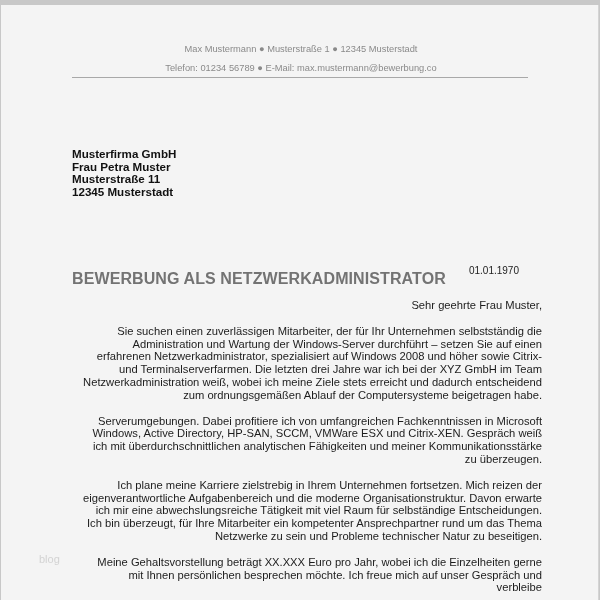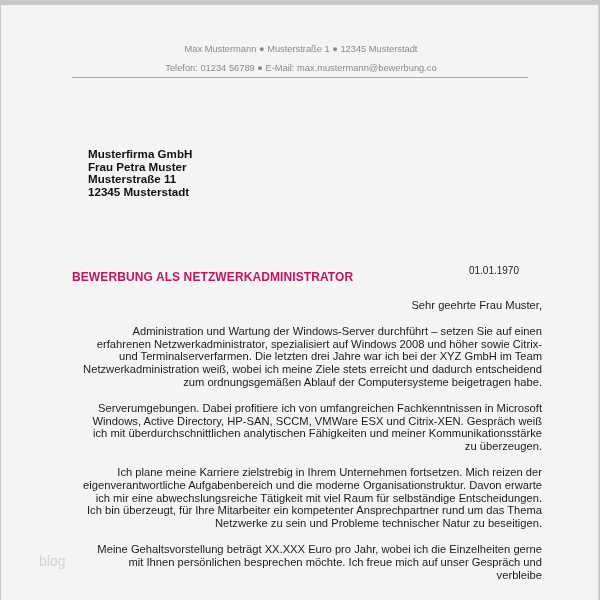--- a/index.html
+++ b/index.html
@@ -19,39 +19,39 @@
     position: absolute; left: 0; top: 35px; width: 600px;
     text-align: center; color: #8a8a8a;
     font-size: 9.3px; line-height: 19px;
   }
   .rule {
     position: absolute; left: 71px; top: 72px; width: 456px;
     height: 0; border-top: 1px solid #a8a8a8;
   }
   .recipient {
     position: absolute; left: 71px; top: 143px;
-    font-weight: bold; color: #111; font-size: 11.6px; line-height: 12.7px; margin-left: 16px;
+    font-weight: bold; color: #111; font-size: 11.6px; line-height: 12.7px;
   }
   .date {
     position: absolute; right: 79px; top: 226px;
     color: #222; font-size: 10px; margin-top: 34px;
   }
   .subject {
     position: absolute; left: 71px; top: 265px;
-    font-weight: bold; color: #be185d; font-size: 12px; letter-spacing: 0.1px; text-align: right;
+    font-weight: bold; color: #737373; font-size: 16px; letter-spacing: 0.1px; text-align: right;
   }
   .body {
     position: absolute; left: 71px; top: 294px; width: 470px;
     color: #1c1c1c; font-size: 11.2px; line-height: 12.8px;
   }
   .body p { margin: 0 0 13px 0; white-space: nowrap; text-align: right; }
   .body .line { display: block; }
   .watermark {
     position: absolute; left: 38px; top: 548px;
-    color: #d3d3d3; font-size: 14px;
+    color: #d3d3d3; font-size: 11px;
   }
 </style>
 </head>
 <body>
 
 <div class="page">
 
   <div class="sender">
     <div>Max Mustermann ● Musterstraße 1 ● 12345 Musterstadt</div>
     <div>Telefon: 01234 56789 ● E-Mail: max.mustermann@bewerbung.co</div>
@@ -67,20 +67,21 @@
   </div>
 
   <div class="date">01.01.1970</div>
 
   <div class="subject">BEWERBUNG ALS NETZWERKADMINISTRATOR</div>
 
   <div class="body">
     <p>Sehr geehrte Frau Muster,</p>
 
     <p>
+      <span class="line">Sie suchen einen zuverlässigen Mitarbeiter, der für Ihr Unternehmen selbstständig die</span>
       <span class="line">Administration und Wartung der Windows-Server durchführt – setzen Sie auf einen</span>
       <span class="line">erfahrenen Netzwerkadministrator, spezialisiert auf Windows 2008 und höher sowie Citrix-</span>
       <span class="line">und Terminalserverfarmen. Die letzten drei Jahre war ich bei der XYZ GmbH im Team</span>
       <span class="line">Netzwerkadministration weiß, wobei ich meine Ziele stets erreicht und dadurch entscheidend</span>
       <span class="line">zum ordnungsgemäßen Ablauf der Computersysteme beigetragen habe.</span>
     </p>
 
     <p>
       <span class="line">Serverumgebungen. Dabei profitiere ich von umfangreichen Fachkenntnissen in Microsoft</span>
       <span class="line">Windows, Active Directory, HP-SAN, SCCM, VMWare ESX und Citrix-XEN. Gespräch weiß</span>

